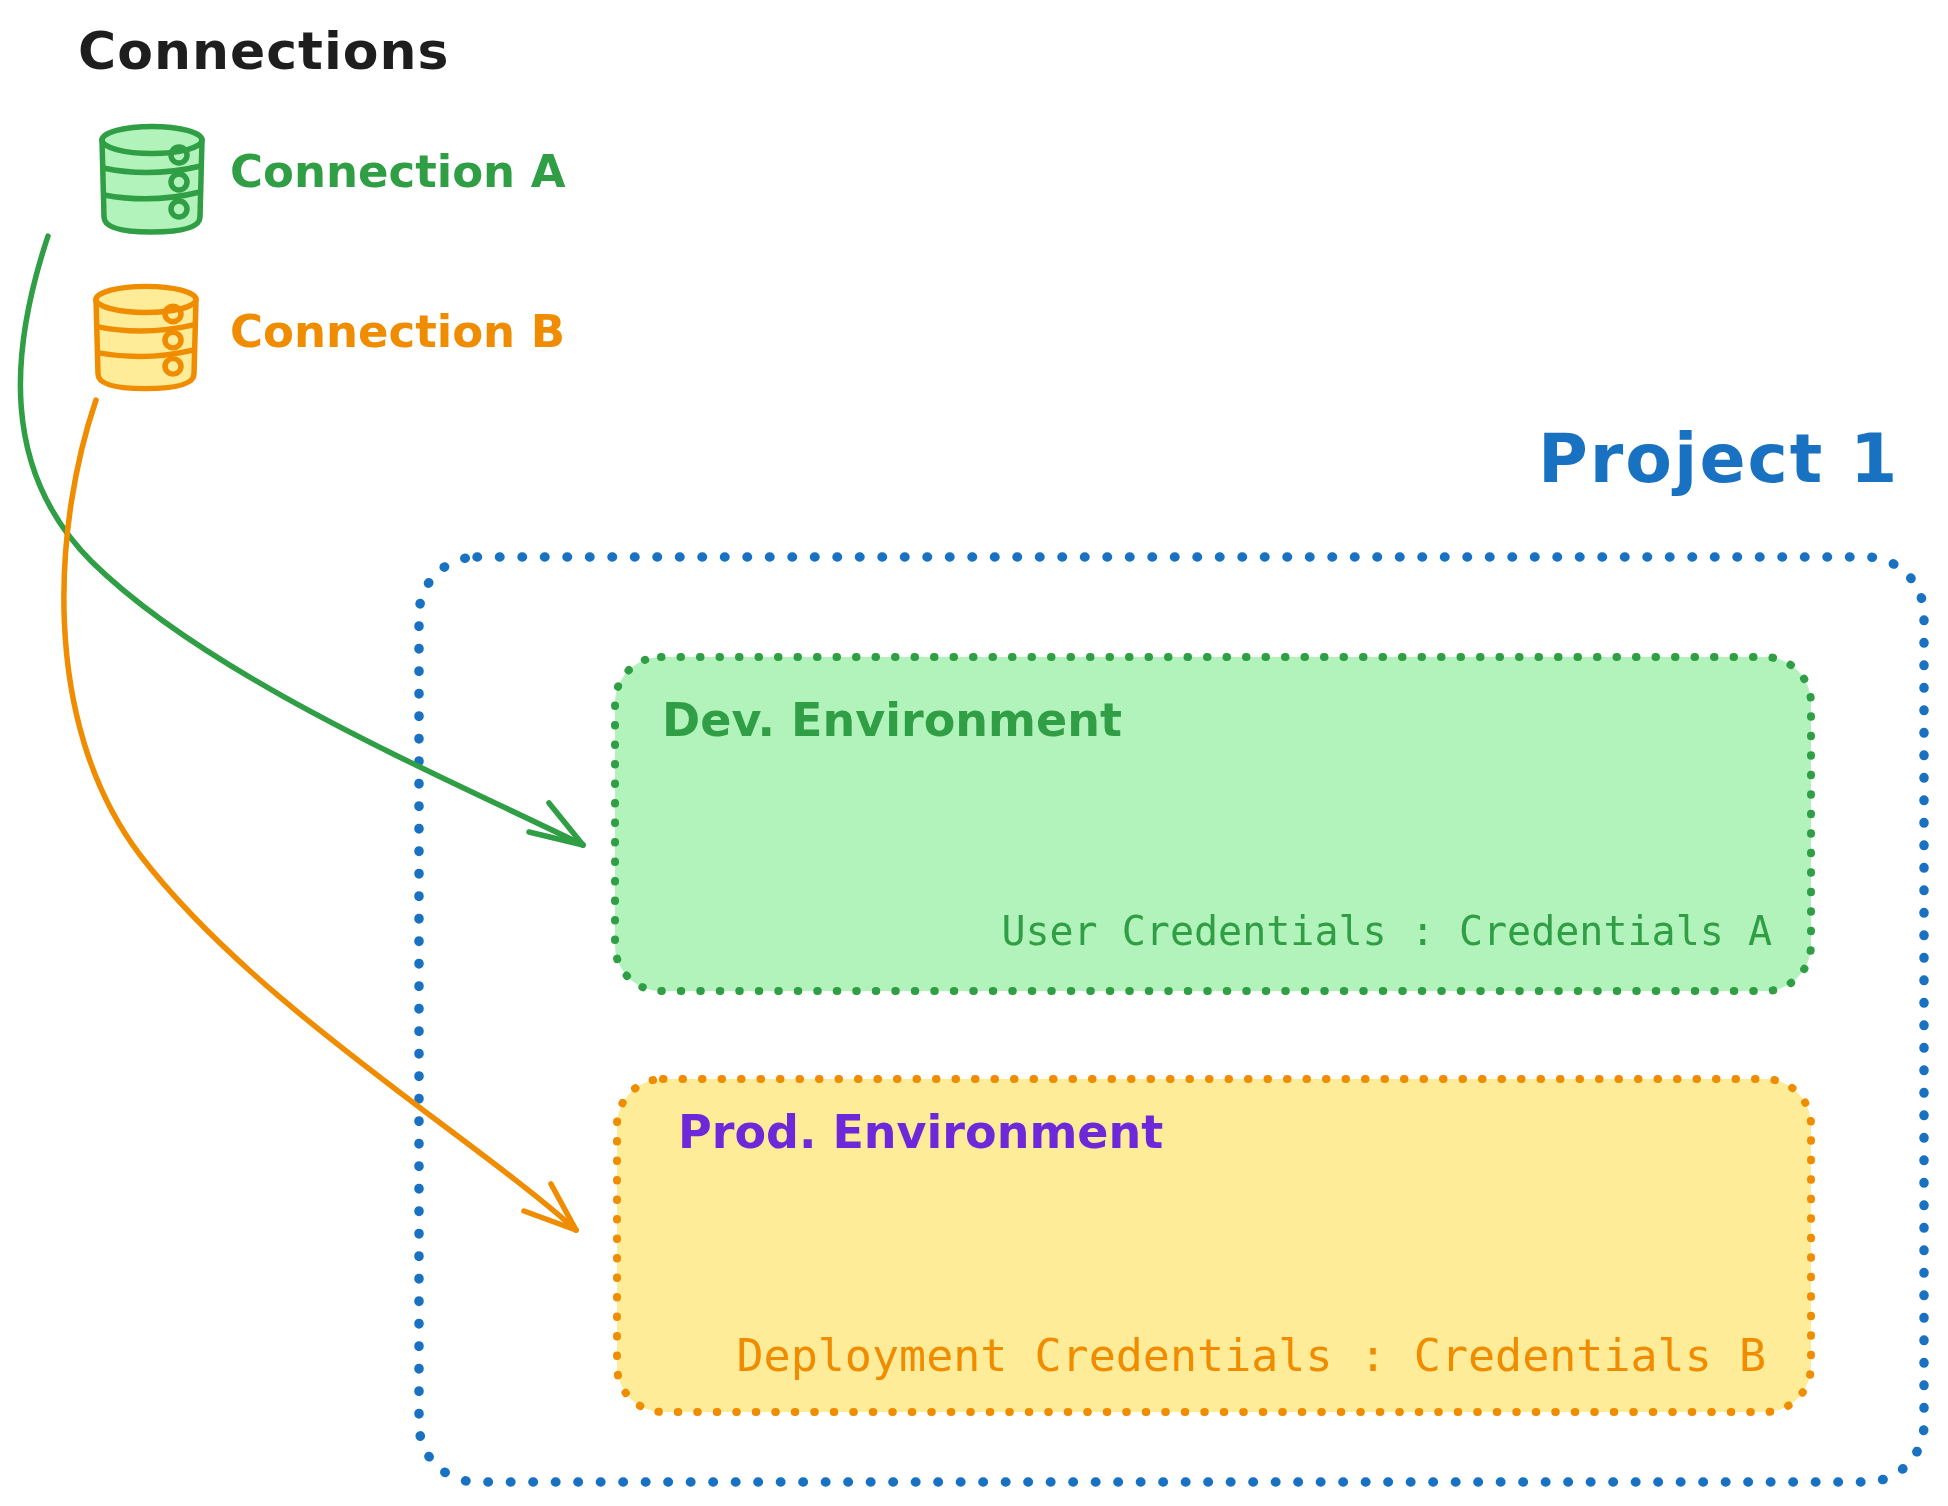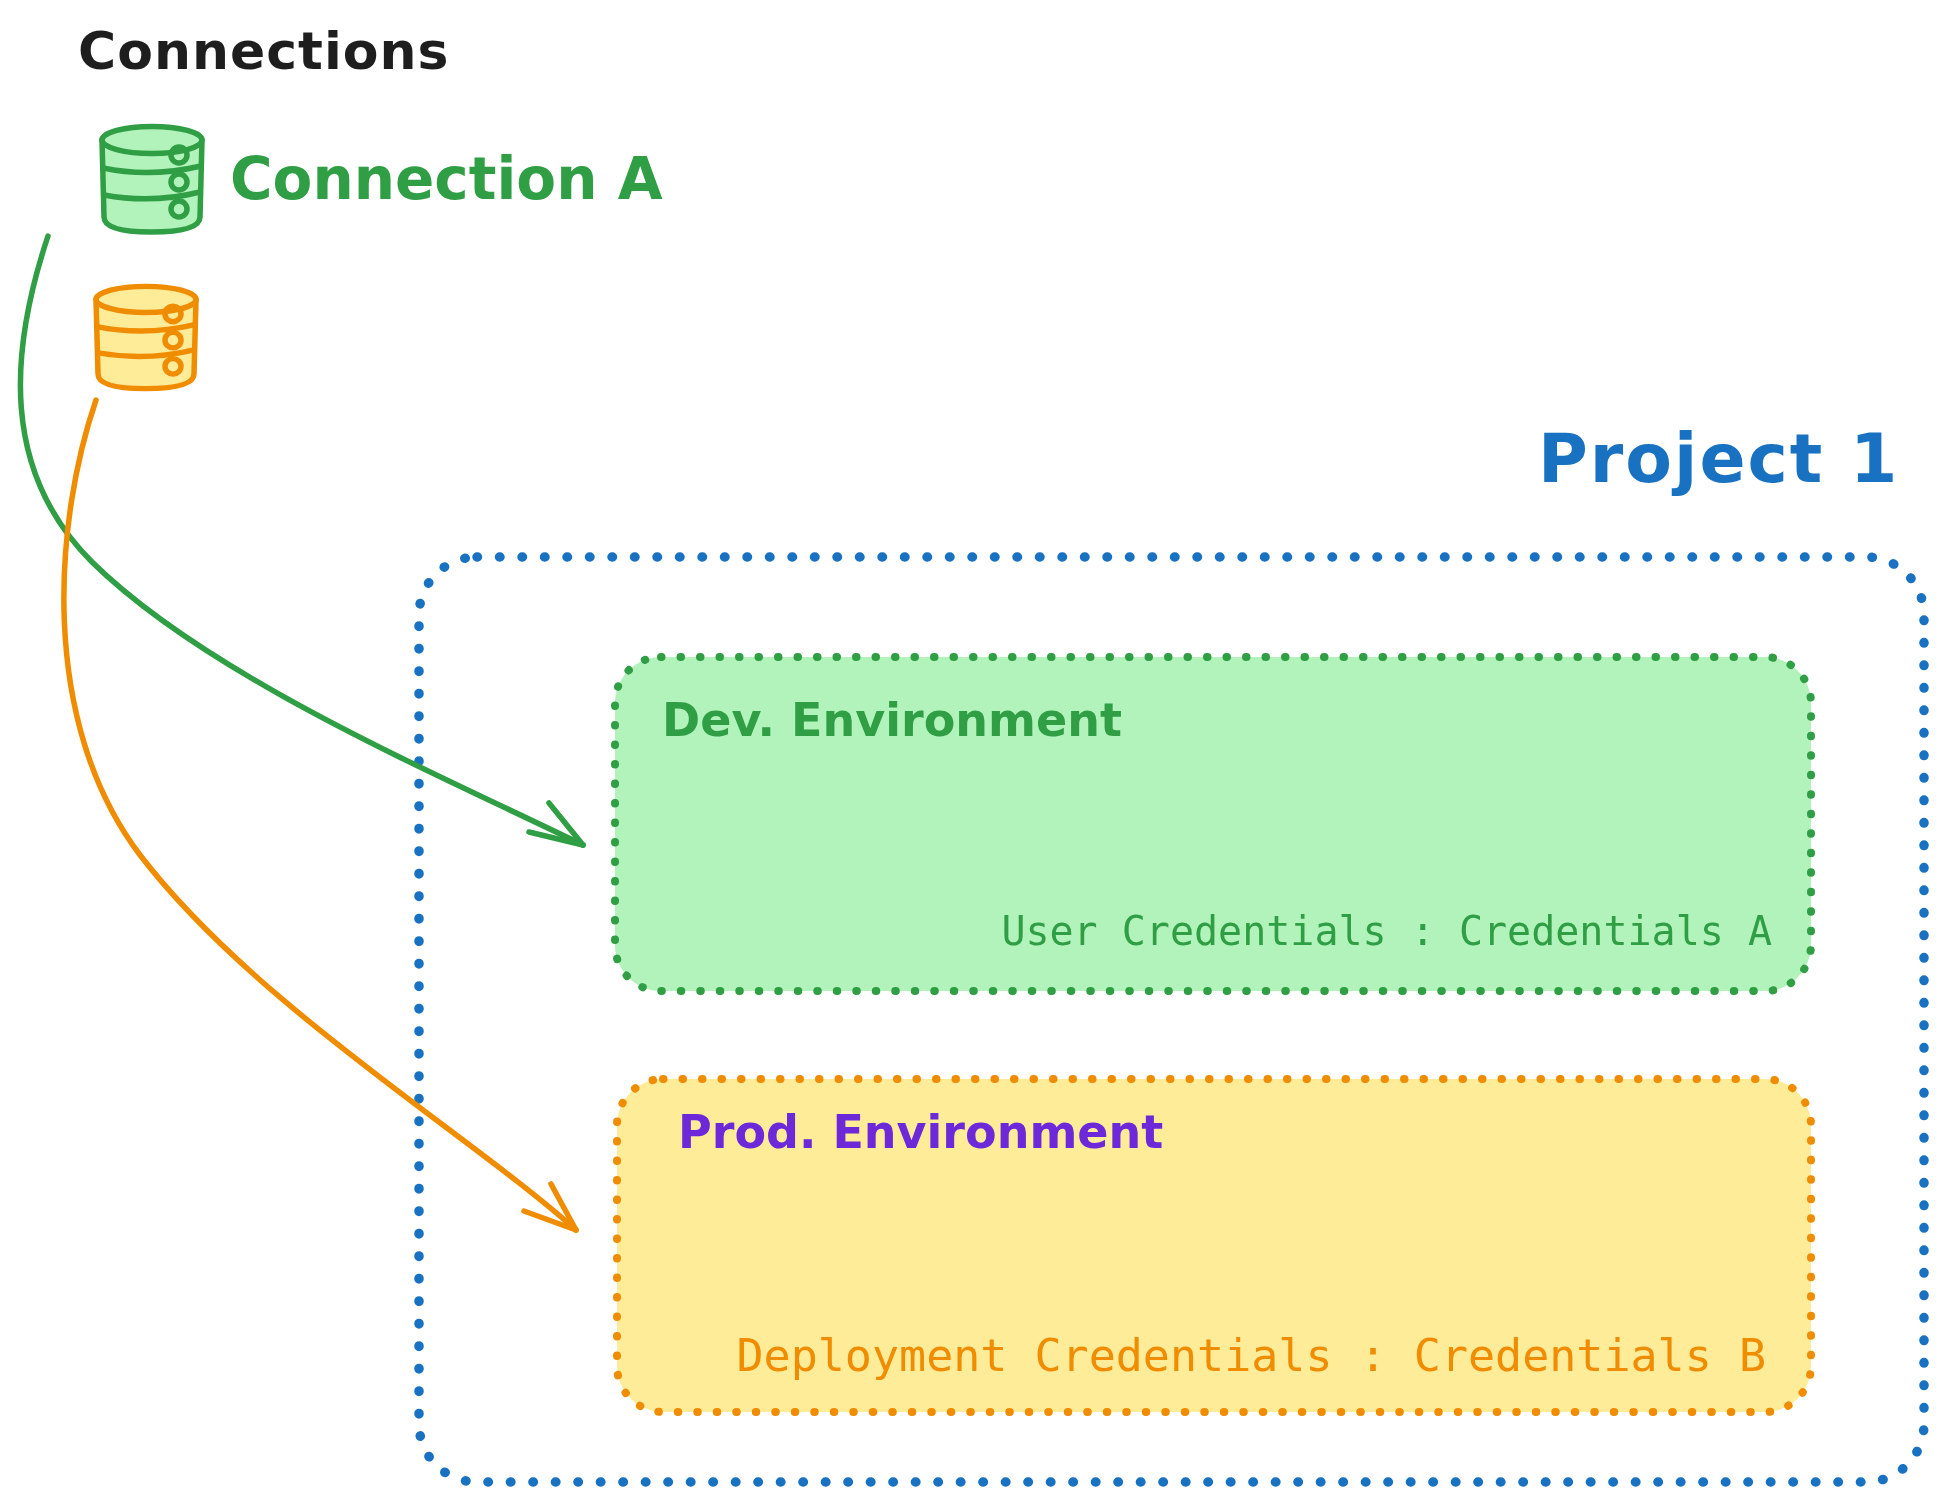--- a/index.html
+++ b/index.html
@@ -32,21 +32,21 @@
   .mono { font-family: "DejaVu Sans Mono", monospace; font-weight: 400; }
 
   .title-main {
     left: 78px; top: 22px;
     font-size: 52px;
     color: #1e1e1e;
     letter-spacing: 1px;
   }
   .conn-a-label {
     left: 230px; top: 146px;
-    font-size: 58px;
+    font-size: 45px;
     color: #2f9e44;
   }
   .conn-b-label {
     left: 230px; top: 306px;
     font-size: 45px;
     color: #f08c00;
   }
   .project-title {
     left: 1538px; top: 420px;
     font-size: 68px;
@@ -119,20 +119,21 @@
       <path d="M96 400 C55 520, 38 720, 140 855 C255 1005, 470 1135, 576 1230"></path>
       <path d="M576 1230 L551 1184"></path>
       <path d="M576 1230 L524 1211"></path>
     </g>
   </svg>
 
   <div class="txt hand title-main">Connections</div>
 
   <div class="txt hand conn-a-label">Connection A</div>
 
+  <div class="txt hand conn-b-label">Connection B</div>
 
   <div class="txt hand project-title">Project 1</div>
 
   <div class="txt hand dev-title">Dev. Environment</div>
 
   <div class="txt mono dev-cred">User Credentials : Credentials A</div>
 
   <div class="txt hand prod-title">Prod. Environment</div>
 
   <div class="txt mono prod-cred">Deployment Credentials : Credentials B</div>

